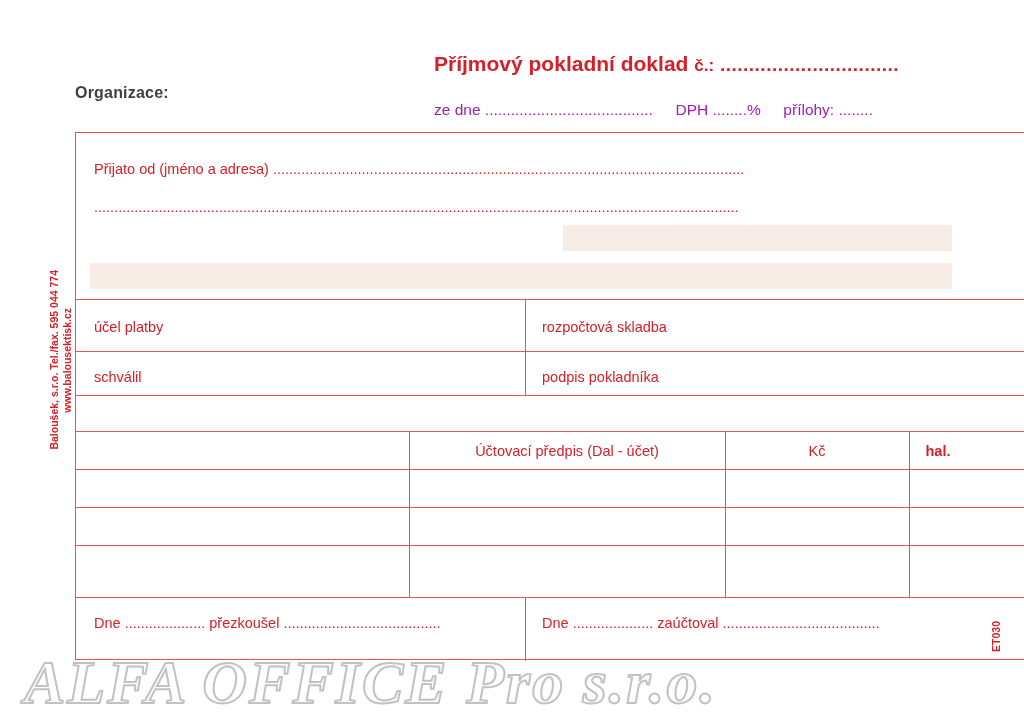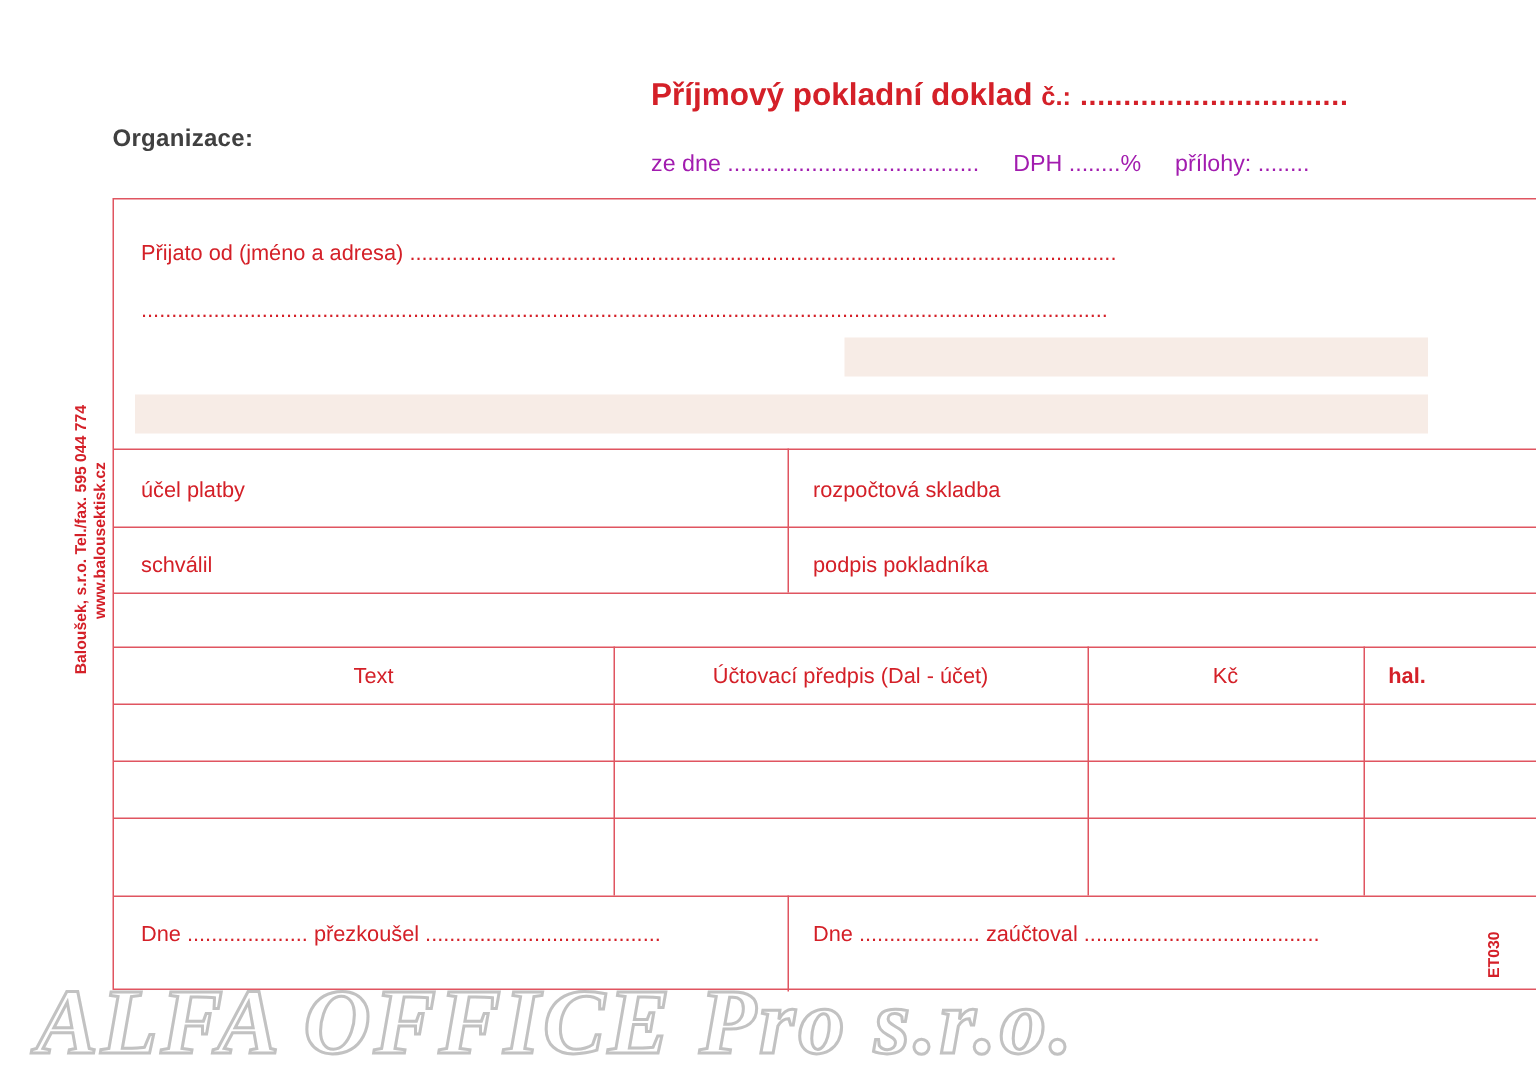--- a/index.html
+++ b/index.html
@@ -207,21 +207,20 @@
     <div class="ftext" style="left:18px; top:66px;">................................................................................................................................................................</div>
 
 
     <div class="ftext" style="left:18px; top:186px;">účel platby</div>
     <div class="ftext" style="left:466px; top:186px;">rozpočtová skladba</div>
 
     <div class="ftext" style="left:18px; top:236px;">schválil</div>
     <div class="ftext" style="left:466px; top:236px;">podpis pokladníka</div>
 
 
-    <div class="th" style="left:14px; top:310px; width:318px;">Text</div>
     <div class="th" style="left:334px; top:310px; width:314px;">Účtovací předpis (Dal - účet)</div>
     <div class="th" style="left:650px; top:310px; width:182px;">Kč</div>
     <div class="th" style="left:834px; top:310px; width:56px;font-weight:bold;">hal.</div>
 
     <div style="position:absolute; left:14px; top:299px; width:318px; height:37px;"></div>
     <div style="position:absolute; left:334px; top:299px; width:314px; height:37px;"></div>
     <div style="position:absolute; left:650px; top:299px; width:182px; height:37px;"></div>
     <div style="position:absolute; left:834px; top:299px; width:56px; height:37px;"></div>
 
     <div class="ftext" style="left:18px; top:482px;">

